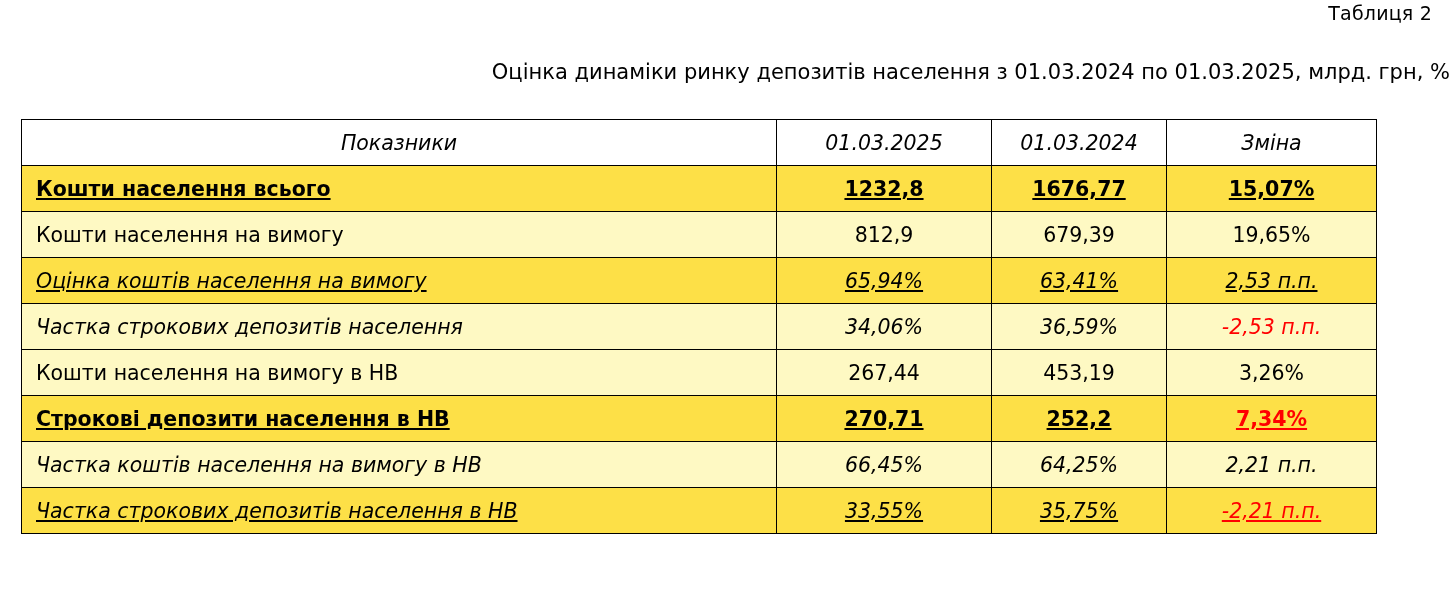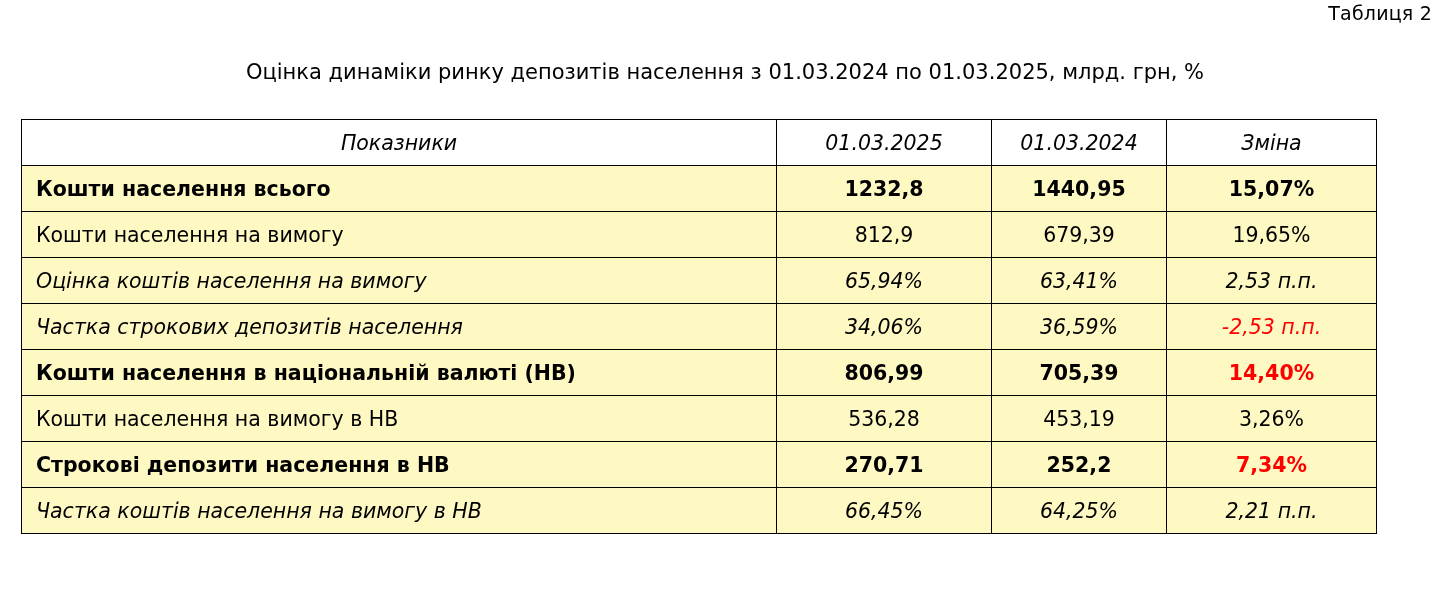--- a/index.html
+++ b/index.html
@@ -20,21 +20,21 @@
     top: 2px;
     right: 18px;
     font-size: 19px;
     letter-spacing: 0.2px;
   }
   .doc-title {
     position: absolute;
     top: 60px;
     left: 0;
     width: 1450px;
-    text-align: center;
+    text-align: right;
     font-size: 21px;
     letter-spacing: 0px;
   }
   .table-wrap {
     position: absolute;
     top: 119px;
     left: 21px;
     width: 1240px;
   }
   table.data {
@@ -58,21 +58,21 @@
     overflow: hidden;
   }
   
   tr.head td {
     background: #ffffff;
     text-align: center;
     font-style: italic;
     font-size: 20.5px;
   }
   
-  tr.blue td { background: #fef9c3; }
+  tr.blue td { background: #fde047; text-decoration: underline; }
   tr.yellow td { background: #fef9c3; }
 
   
   .bold { font-weight: bold; }
   .ital { font-style: italic; }
   td.num { text-align: center; }
   td.lbl { text-align: left; }
   .neg { color: #ff0000; }
   .bold-red { color: #ff0000; font-weight: bold; }
 </style>
@@ -95,21 +95,21 @@
       <tr class="head">
         <td>Показники</td>
         <td>01.03.2025</td>
         <td>01.03.2024</td>
         <td>Зміна</td>
       </tr>
 
       <tr class="blue">
         <td class="lbl bold">Кошти населення всього</td>
         <td class="num bold">1232,8</td>
-        <td class="num bold">1440,95</td>
+        <td class="num bold">1676,77</td>
         <td class="num bold">15,07%</td>
       </tr>
 
       <tr class="yellow">
         <td class="lbl">Кошти населення на вимогу</td>
         <td class="num">812,9</td>
         <td class="num">679,39</td>
         <td class="num">19,65%</td>
       </tr>
 
@@ -120,43 +120,43 @@
         <td class="num ital">2,53 п.п.</td>
       </tr>
 
       <tr class="yellow">
         <td class="lbl ital">Частка строкових депозитів населення</td>
         <td class="num ital">34,06%</td>
         <td class="num ital">36,59%</td>
         <td class="num ital neg">-2,53 п.п.</td>
       </tr>
 
-      <tr class="blue">
-        <td class="lbl bold">Кошти населення в національній валюті (НВ)</td>
-        <td class="num bold">806,99</td>
-        <td class="num bold">705,39</td>
-        <td class="num bold-red">14,40%</td>
-      </tr>
 
       <tr class="yellow">
         <td class="lbl">Кошти населення на вимогу в НВ</td>
-        <td class="num">536,28</td>
+        <td class="num">267,44</td>
         <td class="num">453,19</td>
         <td class="num">3,26%</td>
       </tr>
 
       <tr class="blue">
         <td class="lbl bold">Строкові депозити населення в НВ</td>
         <td class="num bold">270,71</td>
         <td class="num bold">252,2</td>
         <td class="num bold-red">7,34%</td>
       </tr>
 
       <tr class="yellow">
         <td class="lbl ital">Частка коштів населення на вимогу в НВ</td>
         <td class="num ital">66,45%</td>
         <td class="num ital">64,25%</td>
         <td class="num ital">2,21 п.п.</td>
       </tr>
 
+      <tr class="blue">
+        <td class="lbl ital">Частка строкових депозитів населення в НВ</td>
+        <td class="num ital">33,55%</td>
+        <td class="num ital">35,75%</td>
+        <td class="num ital neg">-2,21 п.п.</td>
+      </tr>
     </tbody>
   </table>
 </div>
 
 </body></html>

